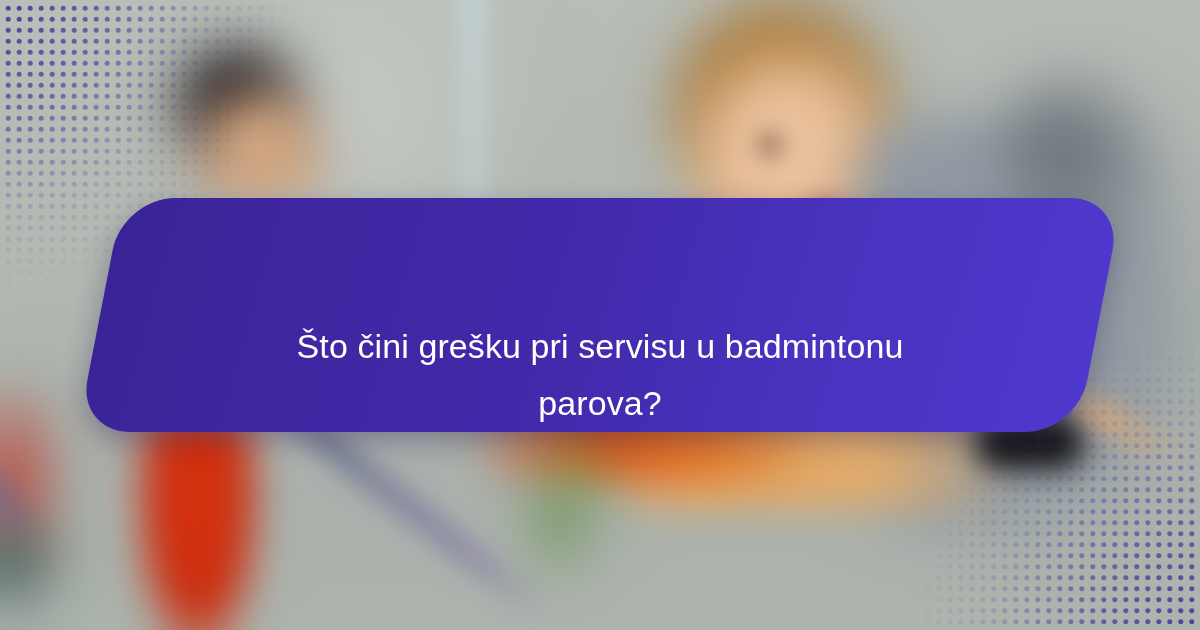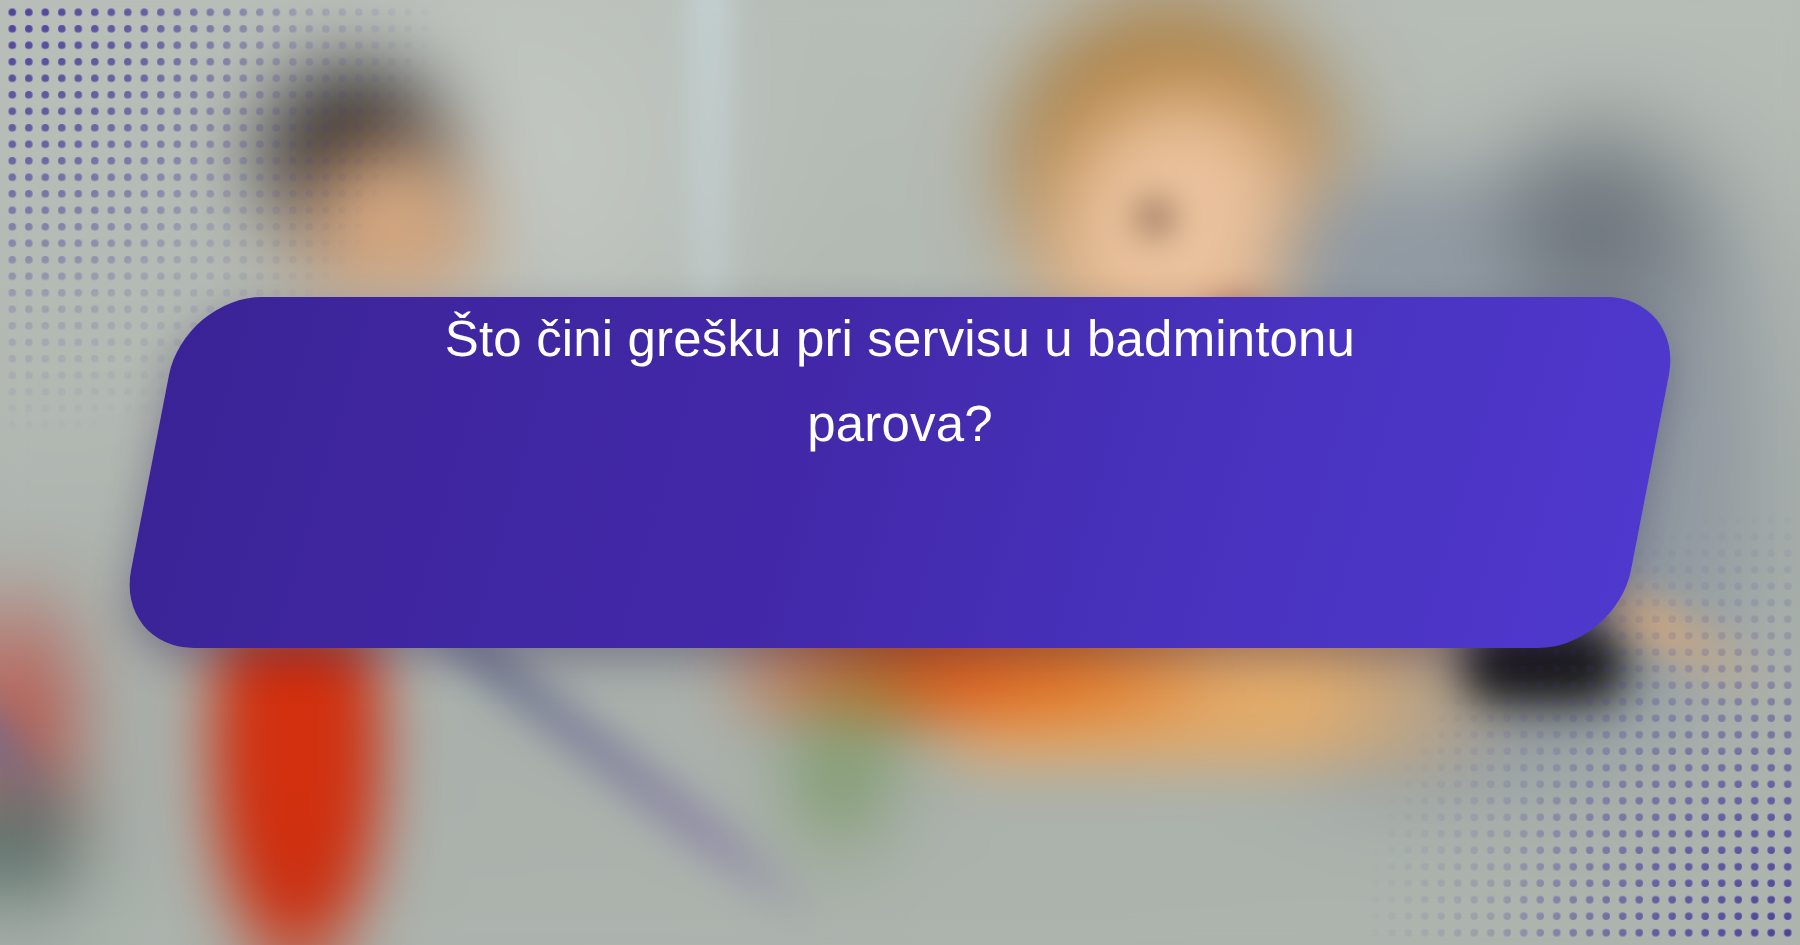--- a/index.html
+++ b/index.html
@@ -105,21 +105,21 @@
     transform: skewX(-11deg);
     border-radius: 52px;
     background: linear-gradient(95deg, #3a2396 0%, #3f269f 16%, #4228a8 42%, #4832bd 70%, #4f38cd 100%);
     box-shadow: 0 10px 26px rgba(25, 12, 70, .30);
   }
 
   .card-text {
     position: absolute;
     inset: 0;
     display: flex;
-    align-items: flex-start;
+    align-items: flex-end;
     justify-content: center;
     padding: 0 78px;
     box-sizing: border-box;
   }
 
   .headline {
     margin: 0;
     color: #ffffff;
     font-family: "Liberation Sans", sans-serif;
     font-size: 34px;

